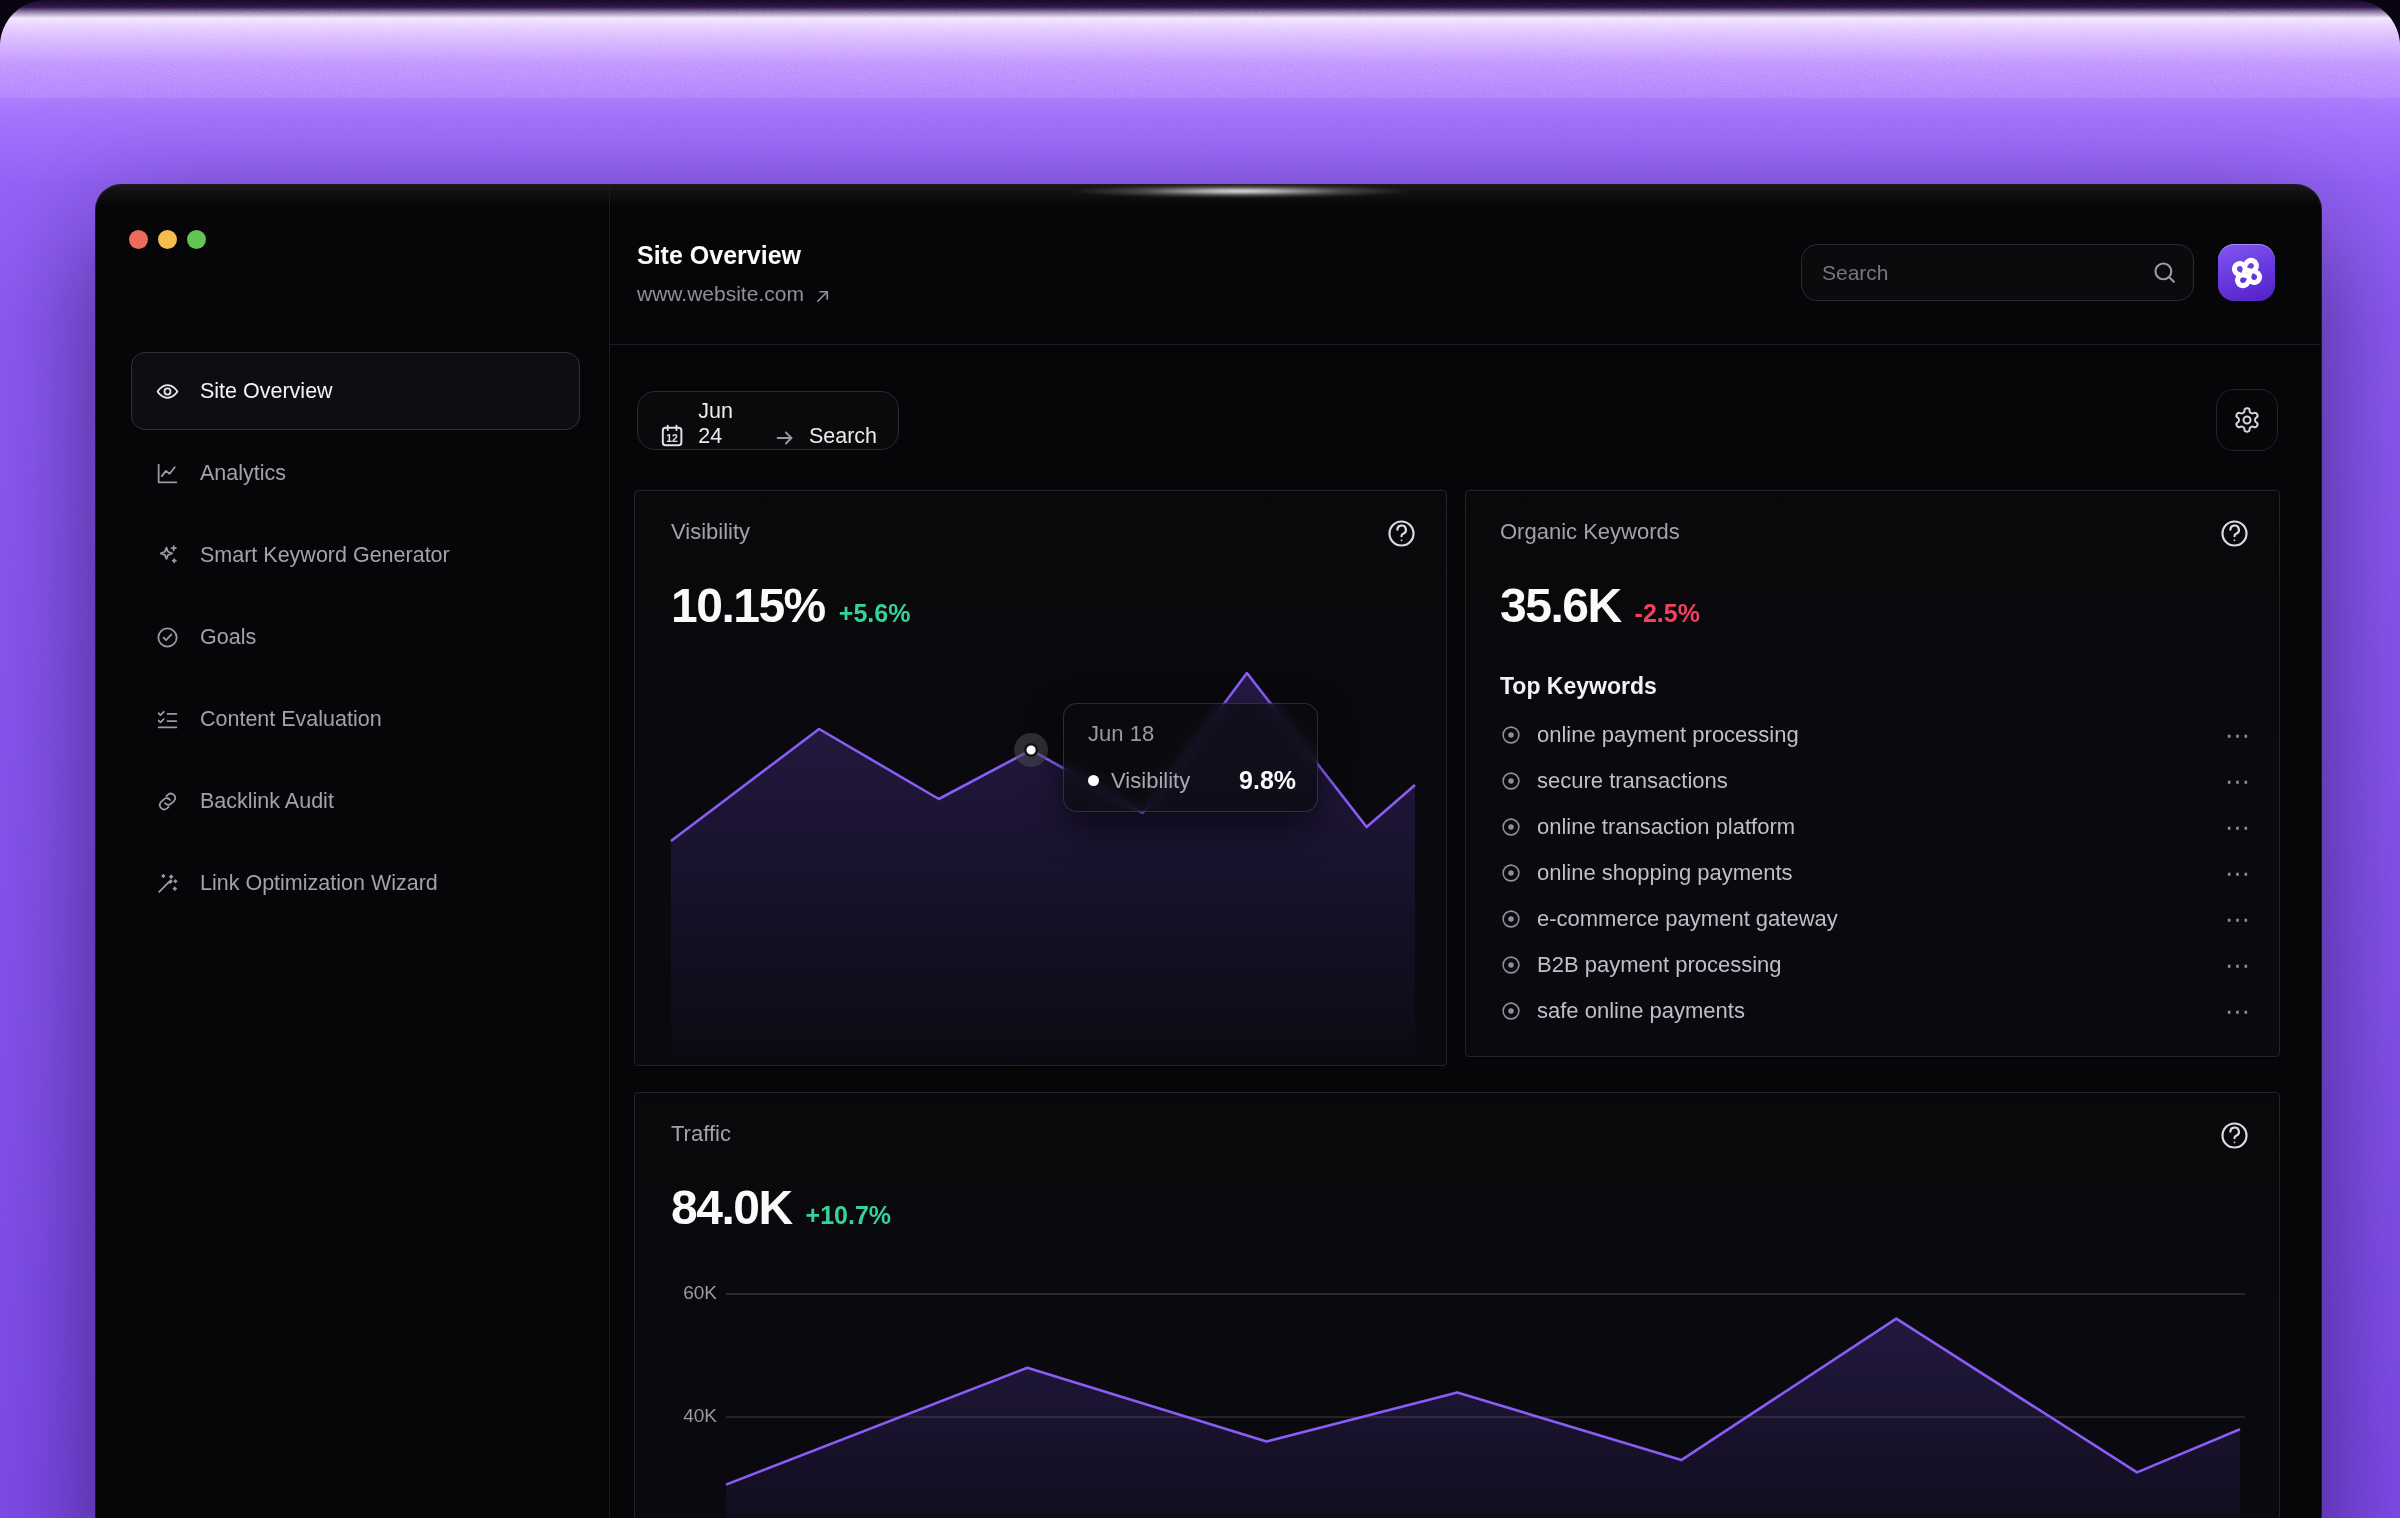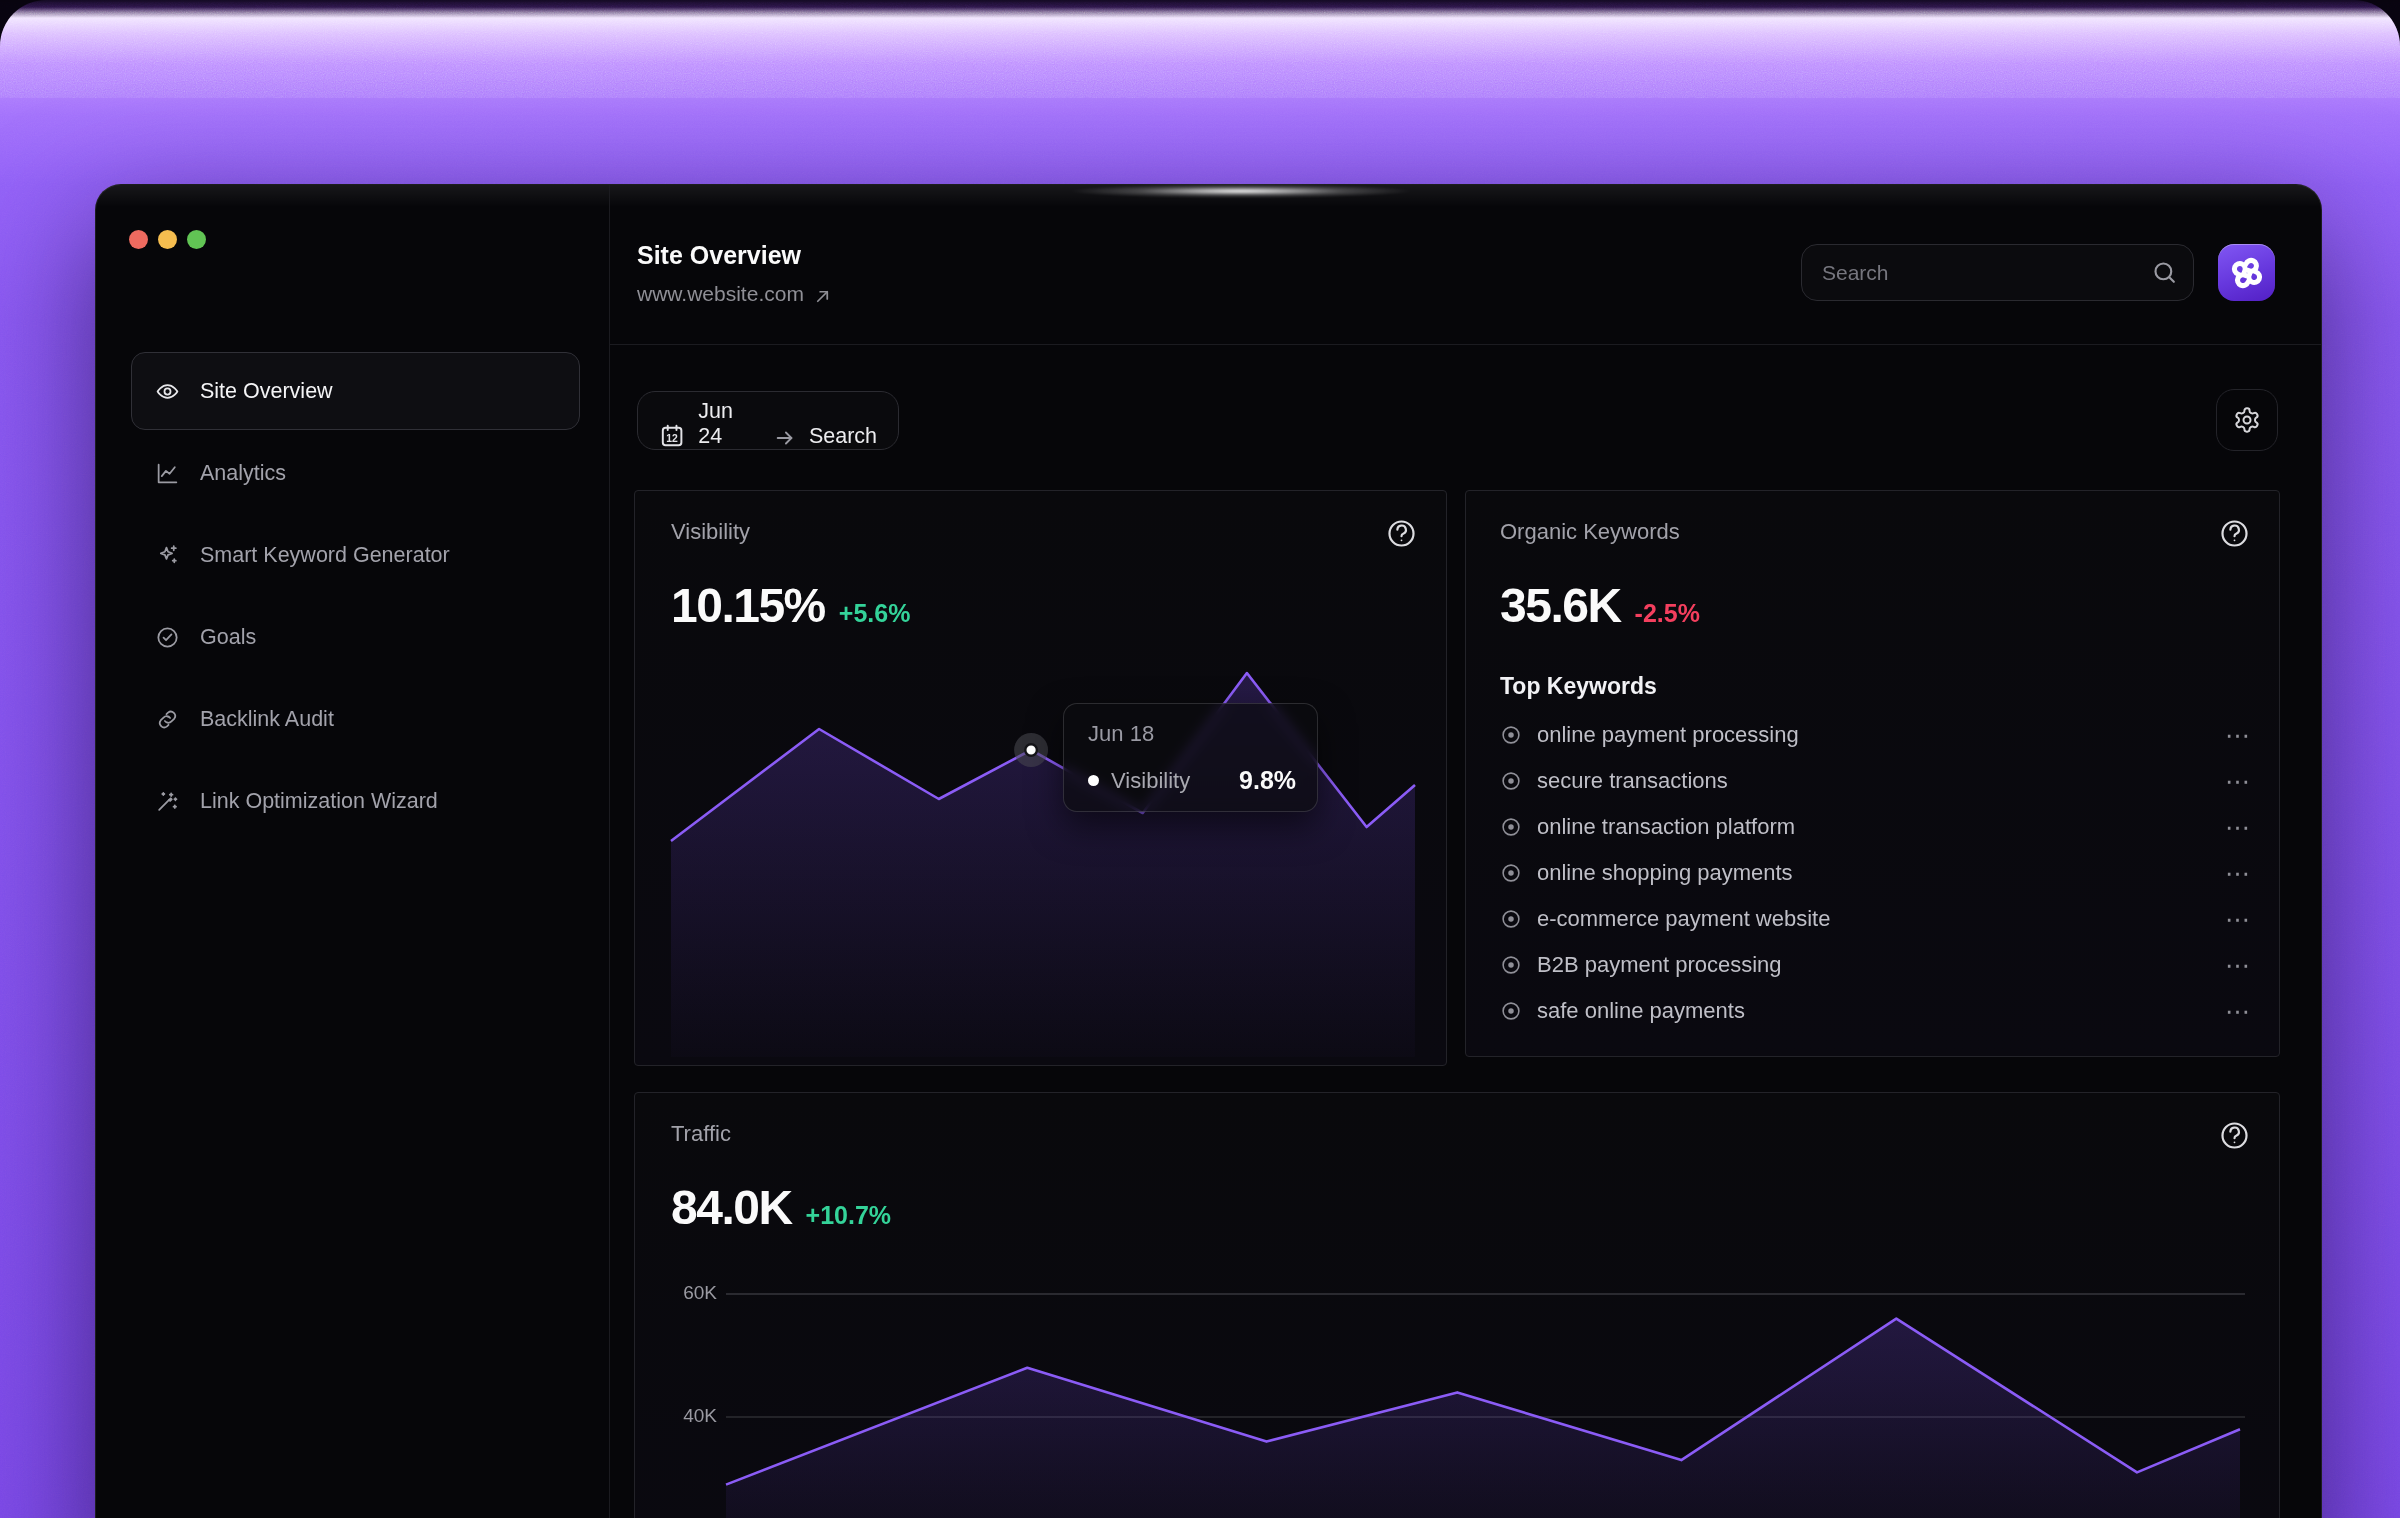--- a/index.html
+++ b/index.html
@@ -122,20 +122,28 @@
             <path d="M18.5 15.5v3M17 17h3"></path>
           </svg>
           <span>Smart Keyword Generator</span>
         </div>
         <div class="nav-item">
           <svg class="ic" viewBox="0 0 24 24" fill="none" stroke="currentColor" stroke-width="1.7" stroke-linecap="round" stroke-linejoin="round">
             <circle cx="12" cy="12" r="8.8"></circle>
             <path d="m8.2 12.2 2.4 2.4 5.2-5.6"></path>
           </svg>
           <span>Goals</span>
+        </div>
+        <div class="nav-item">
+          <svg class="ic" viewBox="0 0 24 24" fill="none" stroke="currentColor" stroke-width="1.7" stroke-linecap="round" stroke-linejoin="round">
+            <path d="m3.5 6 1.7 1.7L8.4 4.6"></path>
+            <path d="m3.5 13 1.7 1.7 3.2-3.1"></path>
+            <path d="M12 6.5h8.5M12 13.5h8.5M3.5 19.5h17"></path>
+          </svg>
+          <span>Content Evaluation</span>
         </div>
         <div class="nav-item">
           <svg class="ic" viewBox="0 0 24 24" fill="none" stroke="currentColor" stroke-width="1.7" stroke-linecap="round" stroke-linejoin="round">
             <path d="M9.5 13.5a4.2 4.2 0 0 0 6.3.4l2.6-2.6a4.2 4.2 0 0 0-5.9-5.9l-1.5 1.5"></path>
             <path d="M14.5 10.5a4.2 4.2 0 0 0-6.3-.4l-2.6 2.6a4.2 4.2 0 0 0 5.9 5.9l1.5-1.5"></path>
           </svg>
           <span>Backlink Audit</span>
         </div>
         <div class="nav-item">
           <svg class="ic" viewBox="0 0 24 24" fill="none" stroke="currentColor" stroke-width="1.7" stroke-linecap="round" stroke-linejoin="round">
@@ -285,21 +293,21 @@
               <circle cx="12" cy="12" r="3" fill="currentColor" stroke="none"></circle>
             </svg>
             <span>online shopping payments</span>
             <span class="kw-more">⋯</span>
           </div>
           <div class="kw-row">
             <svg class="kw-ic" viewBox="0 0 24 24" fill="none" stroke="currentColor" stroke-width="1.7" stroke-linecap="round" stroke-linejoin="round">
               <circle cx="12" cy="12" r="8.6"></circle>
               <circle cx="12" cy="12" r="3" fill="currentColor" stroke="none"></circle>
             </svg>
-            <span>e-commerce payment website</span>
+            <span>e-commerce payment gateway</span>
             <span class="kw-more">⋯</span>
           </div>
           <div class="kw-row">
             <svg class="kw-ic" viewBox="0 0 24 24" fill="none" stroke="currentColor" stroke-width="1.7" stroke-linecap="round" stroke-linejoin="round">
               <circle cx="12" cy="12" r="8.6"></circle>
               <circle cx="12" cy="12" r="3" fill="currentColor" stroke="none"></circle>
             </svg>
             <span>B2B payment processing</span>
             <span class="kw-more">⋯</span>
           </div>

